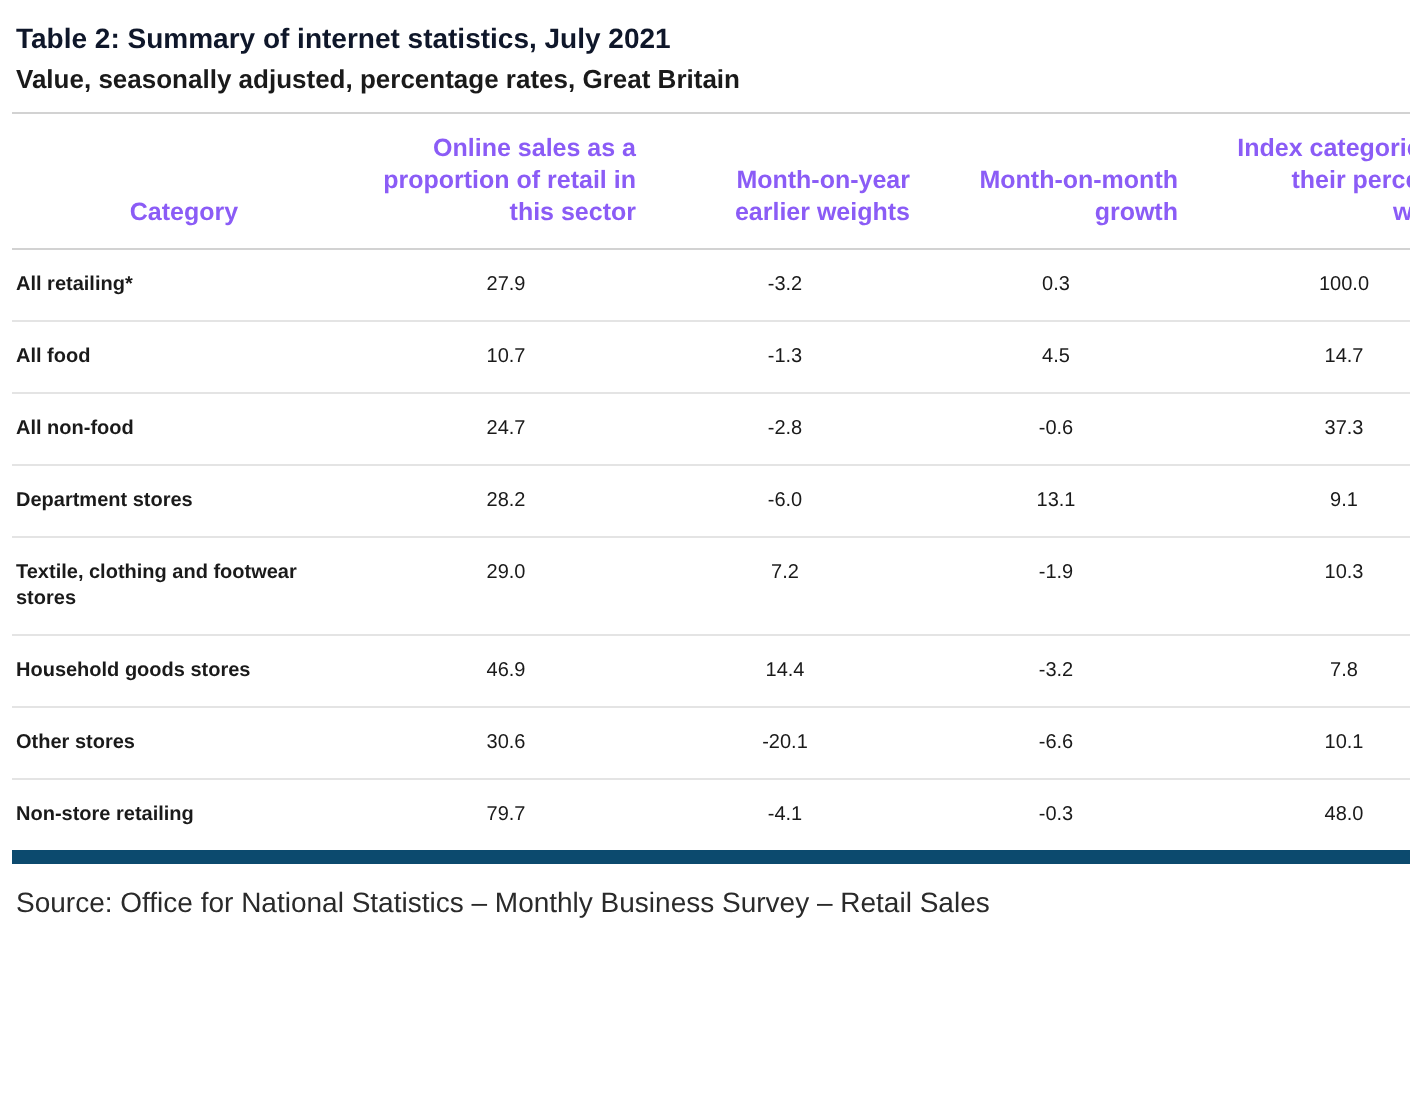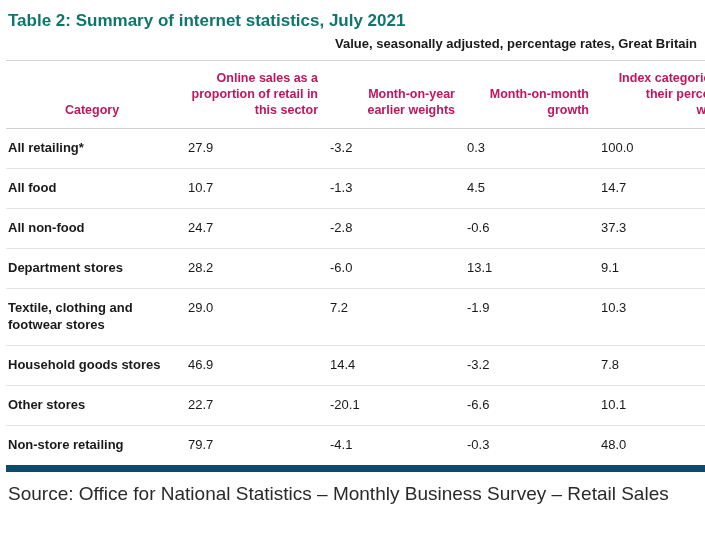--- a/index.html
+++ b/index.html
@@ -13,84 +13,83 @@
     font-family: "Liberation Sans", sans-serif;
     color: #222222;
     overflow: hidden;
   }
   .wrap {
     padding: 8px 6px 0 6px;
     box-sizing: border-box;
     width: 705px;
   }
   .title {
-    font-size: 17px;
+    font-size: 14px;
     font-weight: bold;
-    color: #0f766e;
+    color: #0f172a;
     line-height: 1.35;
     padding: 2px 2px 0 2px;
   }
   .subtitle {
     font-size: 13px;
     font-weight: bold;
     color: #1a1a1a;
     line-height: 1.35;
     padding: 2px 2px 8px 2px;
-    text-align: right;
   }
   table.stats {
     width: 693px;
     border-collapse: collapse;
     table-layout: fixed;
   }
   table.stats thead th {
     font-size: 12.5px;
     font-weight: bold;
-    color: #be185d;
+    color: #8b5cf6;
     vertical-align: bottom;
     padding: 9px 6px 10px 6px;
     line-height: 1.28;
     border-top: 1px solid #d2d2d2;
     border-bottom: 1px solid #d2d2d2;
   }
   table.stats thead th.cat {
     text-align: center;
     width: 168px;
     padding-left: 2px;
   }
   table.stats thead th.num {
     text-align: right;
   }
   th.c1 { width: 130px; }
   th.c2 { width: 125px; }
   th.c3 { width: 122px; }
   th.c4 { width: 142px; }
 
   table.stats tbody td {
-    font-size: 13px;
+    font-size: 10px;
     color: #1a1a1a;
     padding: 11px 6px 11px 6px;
     border-bottom: 1px solid #e4e4e4;
     line-height: 1.3;
     vertical-align: top;
   }
   table.stats tbody td.cat {
     text-align: left;
     font-weight: bold;
     padding-left: 2px;
   }
   table.stats tbody td.num {
-    text-align: left;
+    text-align: center;
     font-weight: normal;
   }
   table.stats tbody tr:last-child td {
     border-bottom: 7px solid #0c4a6e;
   }
   .source {
-    font-size: 19px;
+    font-size: 14px;
     color: #2a2a2a;
     padding: 10px 2px 0 2px;
     line-height: 1.3;
   }
 </style>
 </head>
 <body>
 
 <div class="wrap">
 
@@ -145,21 +144,21 @@
       </tr>
       <tr>
         <td class="cat">Household goods stores</td>
         <td class="num">46.9</td>
         <td class="num">14.4</td>
         <td class="num">-3.2</td>
         <td class="num">7.8</td>
       </tr>
       <tr>
         <td class="cat">Other stores</td>
-        <td class="num">22.7</td>
+        <td class="num">30.6</td>
         <td class="num">-20.1</td>
         <td class="num">-6.6</td>
         <td class="num">10.1</td>
       </tr>
       <tr>
         <td class="cat">Non-store retailing</td>
         <td class="num">79.7</td>
         <td class="num">-4.1</td>
         <td class="num">-0.3</td>
         <td class="num">48.0</td>

